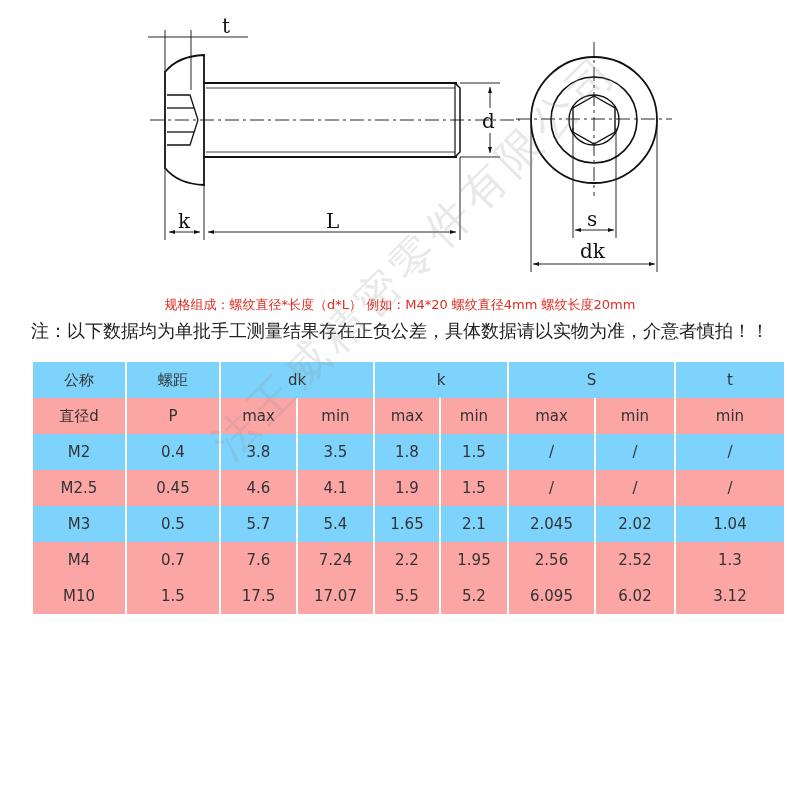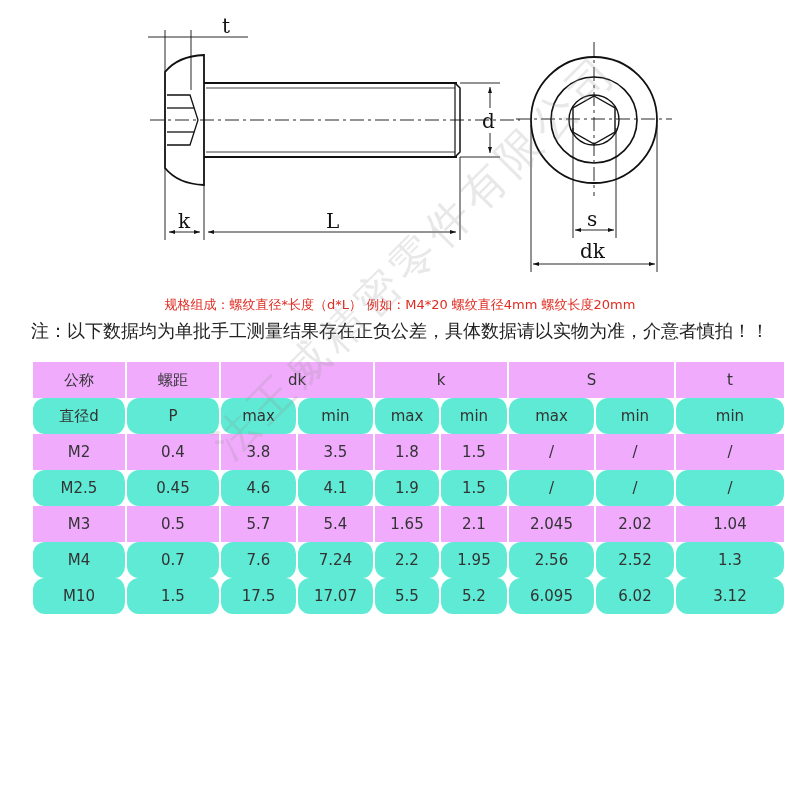--- a/index.html
+++ b/index.html
@@ -21,22 +21,22 @@
     table.spec {
       position: absolute; left: 33px; top: 362px; width: 751px;
       border-collapse: separate; border-spacing: 0; table-layout: fixed;
     }
     table.spec td {
       height: 36px; padding: 0; text-align: center; vertical-align: middle;
       font-size: 15px; color: #333; border-right: 2px solid #ffffff;
       font-family: "DejaVu Sans", "Liberation Sans", sans-serif;
     }
     table.spec td:last-child { border-right: none; }
-    table.spec tr.dark td { background: #f0abfc; }
-    table.spec tr.light td { background: #5eead4; border-radius: 12px; }
+    table.spec tr.dark td { background: #7dd3fc; }
+    table.spec tr.light td { background: #fca5a5; }
     .watermark {
       position: absolute; left: 200px; top: 430px; font-size: 44px; color: rgba(150,150,150,0.22);
       transform: rotate(-45deg); transform-origin: left top; white-space: nowrap; pointer-events: none;
       font-family: "DejaVu Sans", sans-serif; letter-spacing: 6px;
     }
   </style>
 </head>
 <body>
 
 <div class="drawing">

